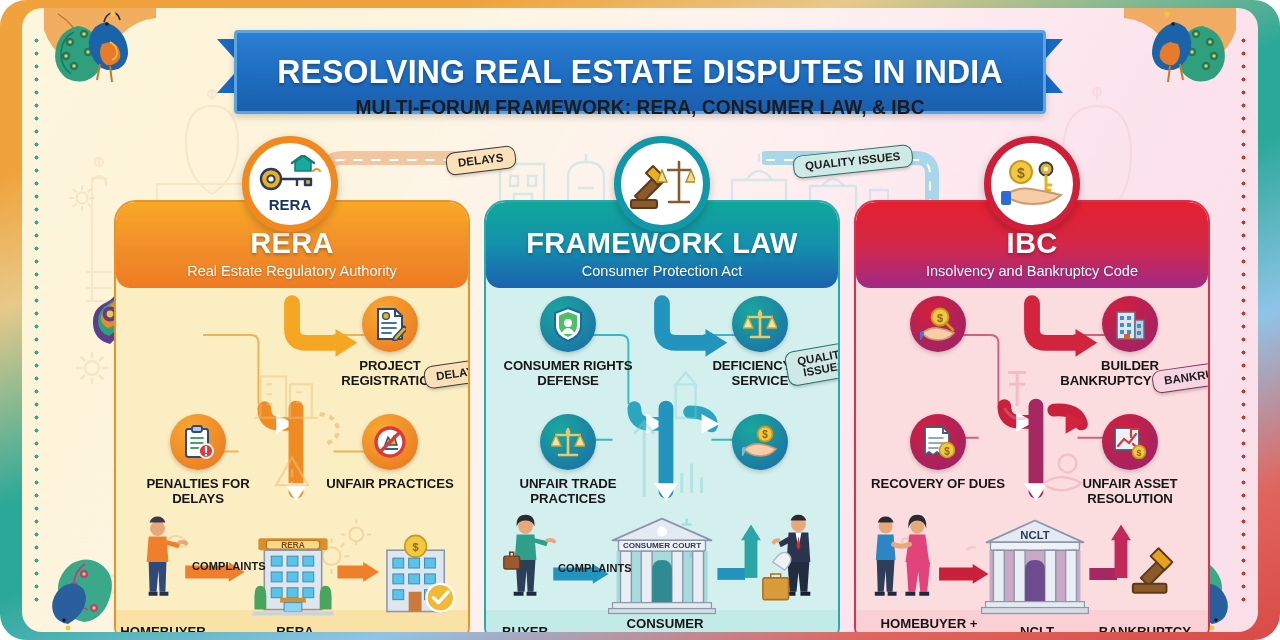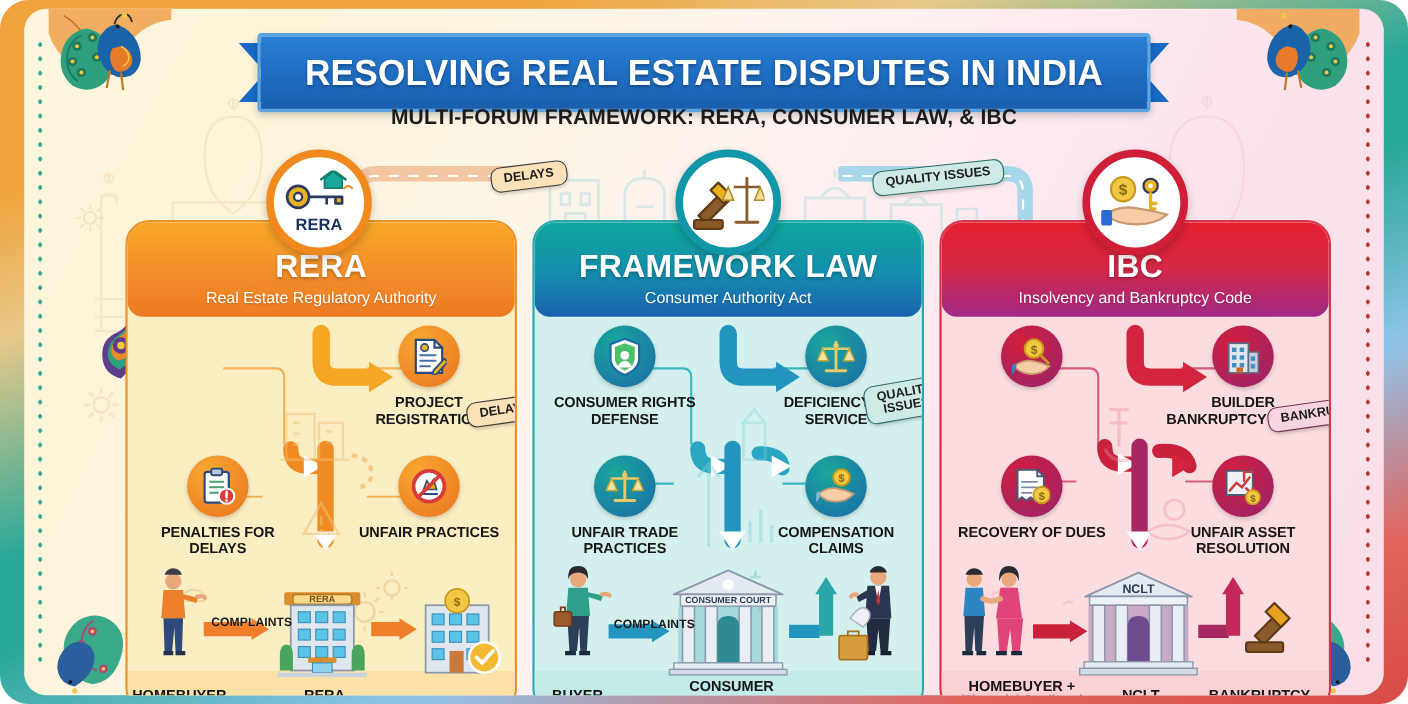--- a/index.html
+++ b/index.html
@@ -57,21 +57,21 @@
   
   .ribbon-wrap {
     position: absolute; left: 0; right: 0; top: 22px; height: 72px;
   }
   .ribbon-tail {
     position: absolute; top: 9px; width: 52px; height: 54px; background: #1769c4;
   }
   .tail-l { left: 195px; clip-path: polygon(0 0,100% 0,100% 100%,0 100%,24px 50%); }
   .tail-r { right: 195px; clip-path: polygon(0 0,100% 0,calc(100% - 24px) 50%,100% 100%,0 100%); }
   .ribbon {
-    position: absolute; left: 212px; right: 212px; top: 0; height: 72px;
+    position: absolute; left: 212px; right: 212px; top: 0; height: 84px;
     background: linear-gradient(180deg,#2a7fd4 0%,#1e6cc0 55%,#1a5fae 100%);
     border: 3px solid #5ba4e0;
     border-radius: 4px;
     display: flex; align-items: center; justify-content: center;
     box-shadow: 0 3px 7px rgba(0,0,0,.18);
   }
   .ribbon h1 {
     color: #fff; font-size: 33px; font-weight: 800; letter-spacing: .2px;
     text-shadow: 0 2px 3px rgba(0,0,0,.3); white-space: nowrap;
     transform: scaleX(.97);
@@ -554,21 +554,21 @@
           <path d="M38 14h24" stroke="#8b5a2b" stroke-width="2.4"></path>
           <path d="M33 14l5 12h-10z" fill="#f3dc8e" stroke="#b08a20" stroke-width="1.4"></path>
           <path d="M62 14l5 12H57z" fill="#f3dc8e" stroke="#b08a20" stroke-width="1.4"></path>
         </svg>
       </div>
     </div>
 
     <div class="panel" id="panel-consumer">
       <div class="panel-head">
         <div class="panel-title">FRAMEWORK LAW</div>
-        <div class="panel-sub">Consumer Authority Act</div>
+        <div class="panel-sub">Consumer Protection Act</div>
       </div>
 
       <div class="features">
         <svg class="flow" viewBox="0 0 356 250">
           <g fill="none" stroke="#3bb7c4" stroke-width="2">
             <path d="M88 46h48q8 0 8 8v62"></path>
             <path d="M268 46h-48"></path>
             <path d="M88 152h40"></path>
             <path d="M268 152h-40"></path>
           </g>
@@ -632,22 +632,20 @@
 
         <div class="feat f-br">
           <div class="f-circle">
             <svg width="36" height="34" viewBox="0 0 36 34">
               <circle cx="23" cy="9" r="7.5" fill="#f2c744" stroke="#c79a1a" stroke-width="1.8"></circle>
               <text x="23" y="13" font-family="Liberation Sans, sans-serif" font-size="10" font-weight="700" fill="#8a6a10" text-anchor="middle">$</text>
               <path d="M2 24q8-6 16-5t16 5q-6 7-16 7T2 24z" fill="#f7cda8" stroke="#c99a72" stroke-width="1.6"></path>
               <path d="M2 24l-2 5" stroke="#7fb8d8" stroke-width="4" stroke-linecap="round"></path>
             </svg>
           </div>
-          <div class="f-label">COMPENSATION
-CLAIMS</div>
         </div>
 
         <div class="tag tag-teal" style="right:-22px; top:58px; transform:rotate(-10deg); position:absolute; z-index:7;">QUALITY
 ISSUES</div>
       </div>
 
       <div class="actors">
         <div class="actor-strip"></div>
         <svg viewBox="0 0 356 152" style="position:absolute;inset:0;width:100%;height:100%;">
           <g opacity=".38" fill="none" stroke="#5bbfc9" stroke-width="2.4">

